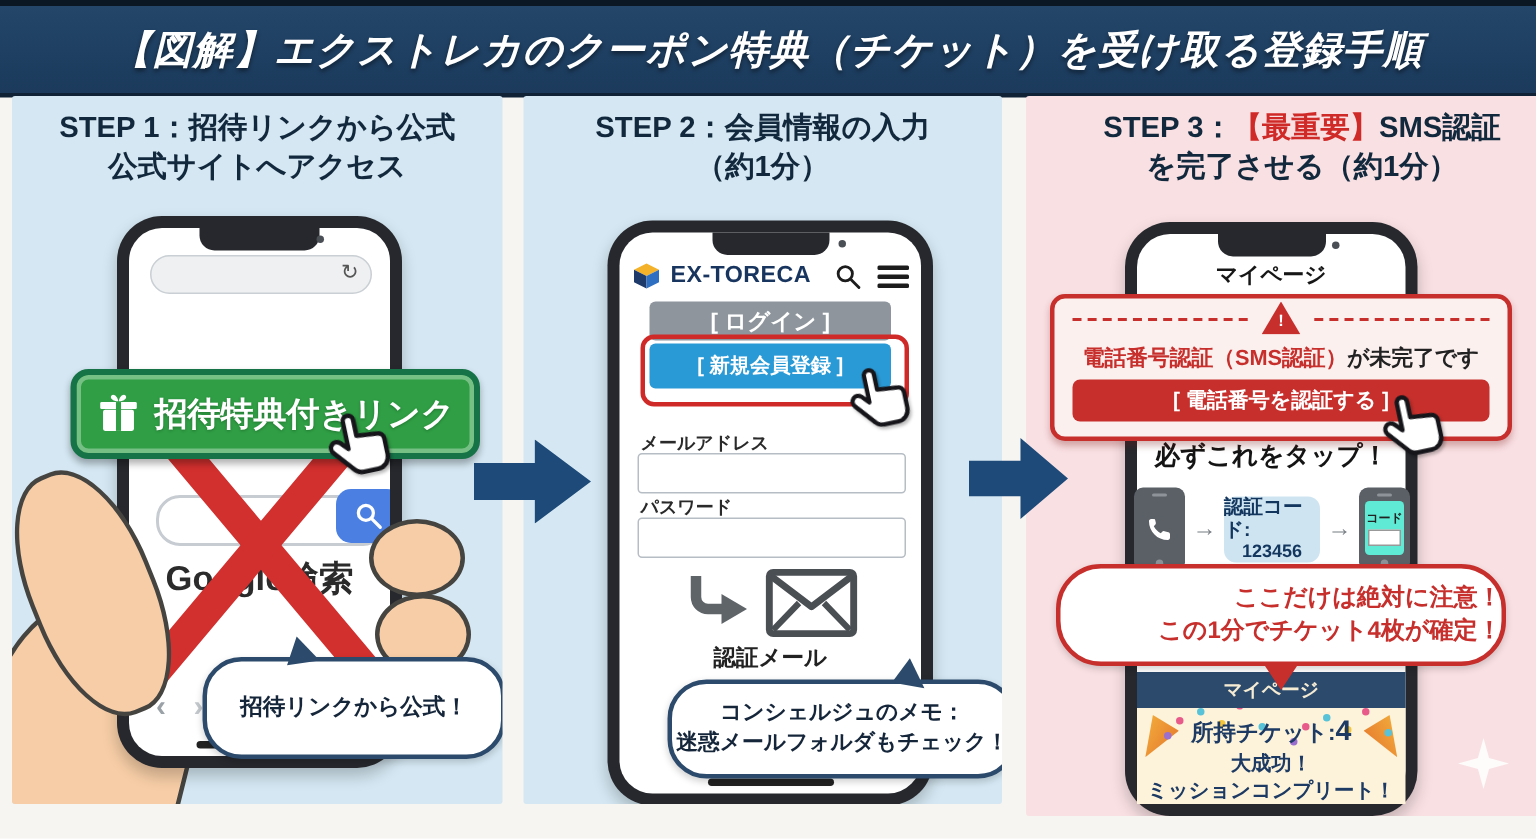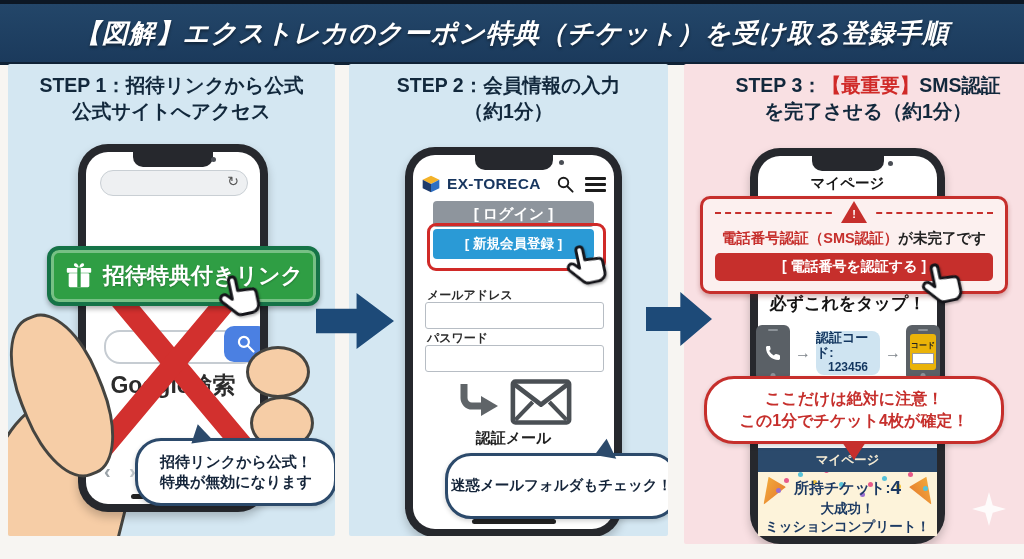--- a/index.html
+++ b/index.html
@@ -121,21 +121,20 @@
       <span class="nowrap" style="color:#fff;font-size:22px;font-weight:800;text-shadow:0 1px 2px rgba(0,0,0,.25);">招待特典付きリンク</span>
     </div>
 
     <svg class="cursor" style="left:205px;top:206px;transform:rotate(-12deg);" width="56" height="56" viewBox="0 0 32 32">
       <path d="M13 3.2c-1.2 0-2 .9-2 2.1v10.4l-2.5-2.7c-.9-1-2.4-1.1-3.3-.2-.9.9-.9 2.3-.1 3.3l6.6 7.8c.8 1 2 1.5 3.3 1.5h5.6c2.6 0 4.6-2 4.6-4.7v-6c0-1.4-.9-2.4-2.3-2.5l-7.9-.8V5.3c0-1.2-.8-2.1-2-2.1z" fill="#fff" stroke="#15151a" stroke-width="1.7" stroke-linejoin="round"></path>
     </svg>
 
     <div class="bub" style="left:127px;top:374px;width:196px;height:62px;font-size:15px;">
       <div class="tail" style="left:52px;top:-17px;transform:rotate(-8deg);"></div>
       <div>招待リンクから公式！</div>
-      <div>特典が無効になります</div>
     </div>
   </div>
 
   <div class="flow-arrow" style="left:316px;top:293px;width:78px;height:56px;"></div>
 
   <div class="panel blue" style="left:349px;width:319px;height:472px;">
     <div class="ptitle">
       <div>STEP 2：会員情報の入力</div>
       <div>（約1分）</div>
     </div>
@@ -189,20 +188,21 @@
       <div class="abs nowrap" style="left:0;right:0;top:282px;text-align:center;font-size:15px;font-weight:800;color:#222;z-index:2;">認証メール</div>
       <div class="homebar"></div>
     </div>
 
     <svg class="cursor" style="left:212px;top:176px;transform:rotate(-12deg);" width="54" height="54" viewBox="0 0 32 32">
       <path d="M13 3.2c-1.2 0-2 .9-2 2.1v10.4l-2.5-2.7c-.9-1-2.4-1.1-3.3-.2-.9.9-.9 2.3-.1 3.3l6.6 7.8c.8 1 2 1.5 3.3 1.5h5.6c2.6 0 4.6-2 4.6-4.7v-6c0-1.4-.9-2.4-2.3-2.5l-7.9-.8V5.3c0-1.2-.8-2.1-2-2.1z" fill="#fff" stroke="#15151a" stroke-width="1.7" stroke-linejoin="round"></path>
     </svg>
 
     <div class="bub" style="left:96px;top:389px;width:227px;height:60px;font-size:14.5px;">
       <div class="tail" style="left:148px;top:-17px;transform:rotate(10deg);"></div>
+      <div>コンシェルジュのメモ：</div>
       <div>迷惑メールフォルダもチェック！</div>
     </div>
   </div>
 
   <div class="flow-arrow" style="left:646px;top:292px;width:66px;height:54px;"></div>
 
   <div class="panel pink" style="left:684px;width:332px;height:480px;padding-left:36px;">
     <div class="ptitle">
       <div><span>STEP 3：</span><span class="em">【最重要】</span><span>SMS認証</span></div>
       <div>を完了させる（約1分）</div>
@@ -260,29 +260,29 @@
         <span class="dot"></span>
       </div>
       <span style="color:#7c8288;font-size:16px;font-weight:800;">→</span>
       <div class="col" style="width:66px;height:44px;background:#cfe4f1;border-radius:8px;line-height:1.15;">
         <span style="font-size:13px;font-weight:800;color:#13365f;">認証コード:</span>
         <span style="font-size:12px;font-weight:800;color:#13365f;">123456</span>
       </div>
       <span style="color:#7c8288;font-size:16px;font-weight:800;">→</span>
       <div class="mini-phone">
         <span class="spk"></span>
-        <div class="abs col" style="left:4px;right:4px;top:9px;height:36px;background:#eab308;border-radius:3px;">
+        <div class="abs col" style="left:4px;right:4px;top:9px;height:36px;background:#5eead4;border-radius:3px;">
           <span style="font-size:8px;font-weight:800;color:#222;">コード</span>
           <span style="width:20px;height:9px;background:#fff;border:1px solid #999;margin-top:2px;"></span>
         </div>
         <span class="dot"></span>
       </div>
     </div>
 
-    <div class="bub" style="left:20px;top:312px;width:294px;height:62px;border-color:#c62f2c;color:#c62f2c;font-size:16px;border-width:3.5px;border-radius:30px;z-index:8;">
+    <div class="bub" style="left:20px;top:312px;width:294px;height:62px;border-color:#c62f2c;color:#c62f2c;font-size:16px;border-width:3.5px;border-radius:30px;z-index:8;align-items:flex-end;">
       <div>ここだけは絶対に注意！</div>
       <div>この1分でチケット4枚が確定！</div>
       <div class="abs" style="left:50%;bottom:-19px;transform:translateX(-50%);width:0;height:0;border-left:12px solid transparent;border-right:12px solid transparent;border-top:18px solid #c62f2c;"></div>
     </div>
 
     <div class="sparkle" style="left:288px;top:428px;width:34px;height:34px;"></div>
   </div>
 
 </div>
 

